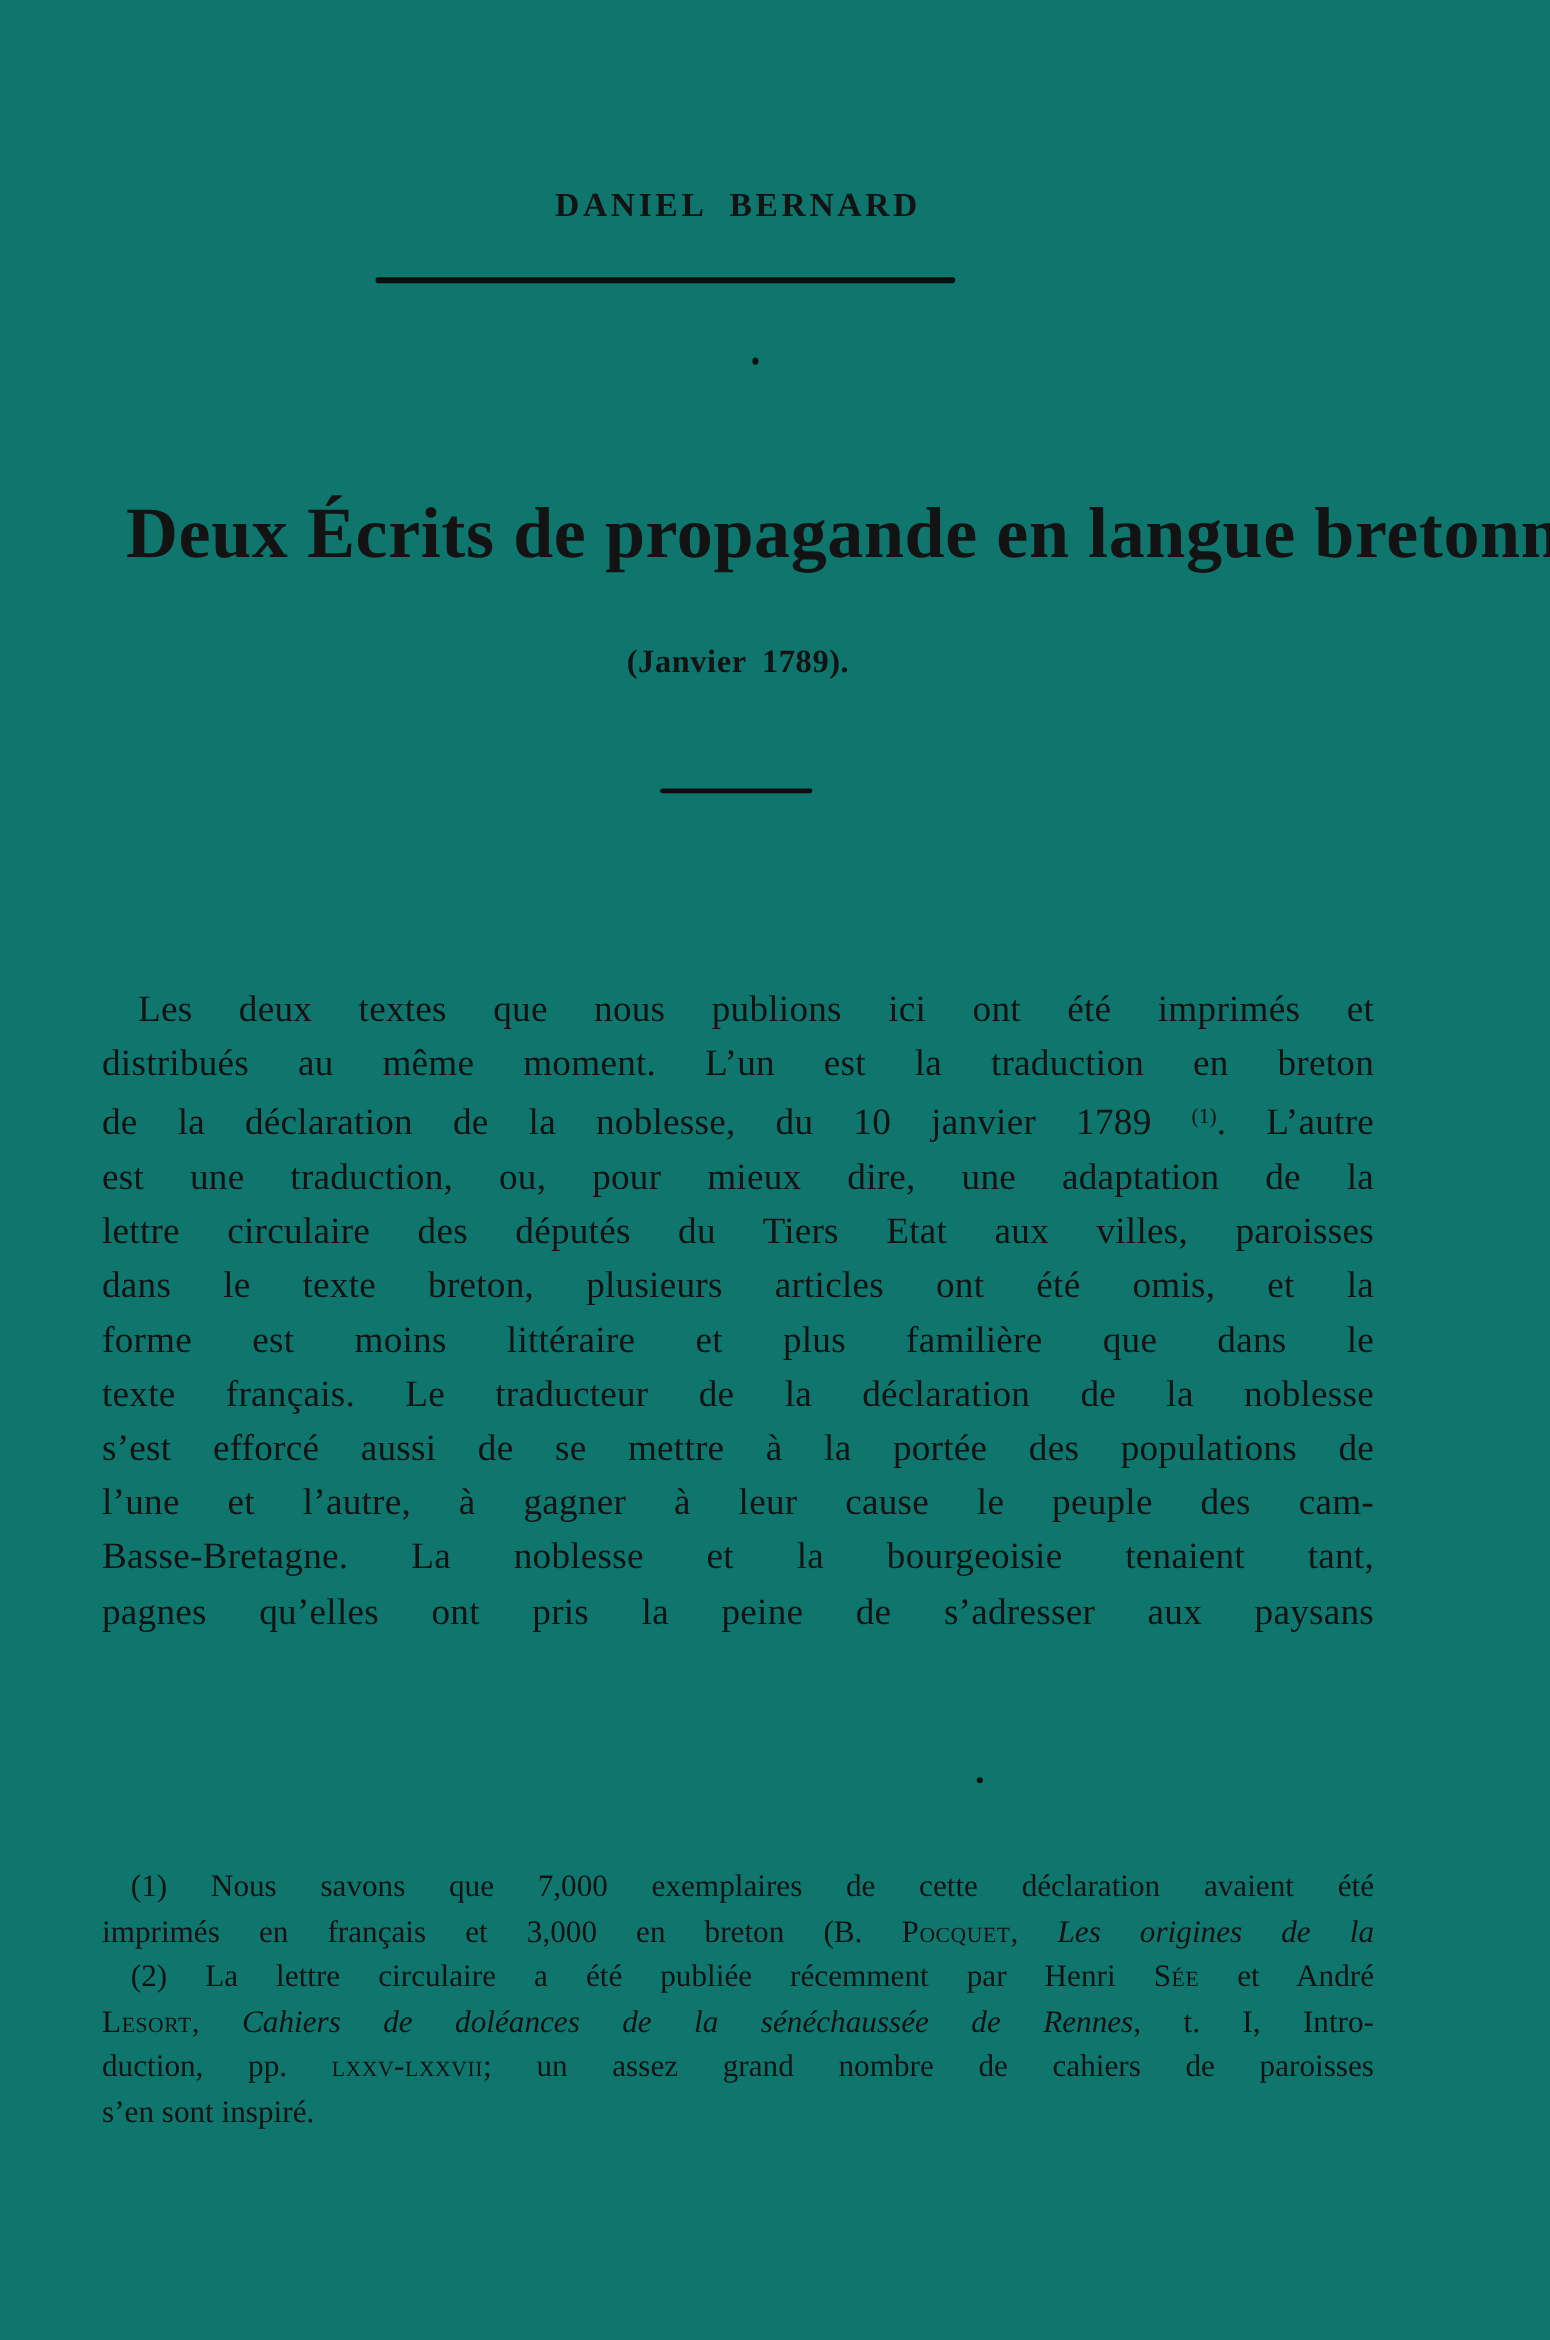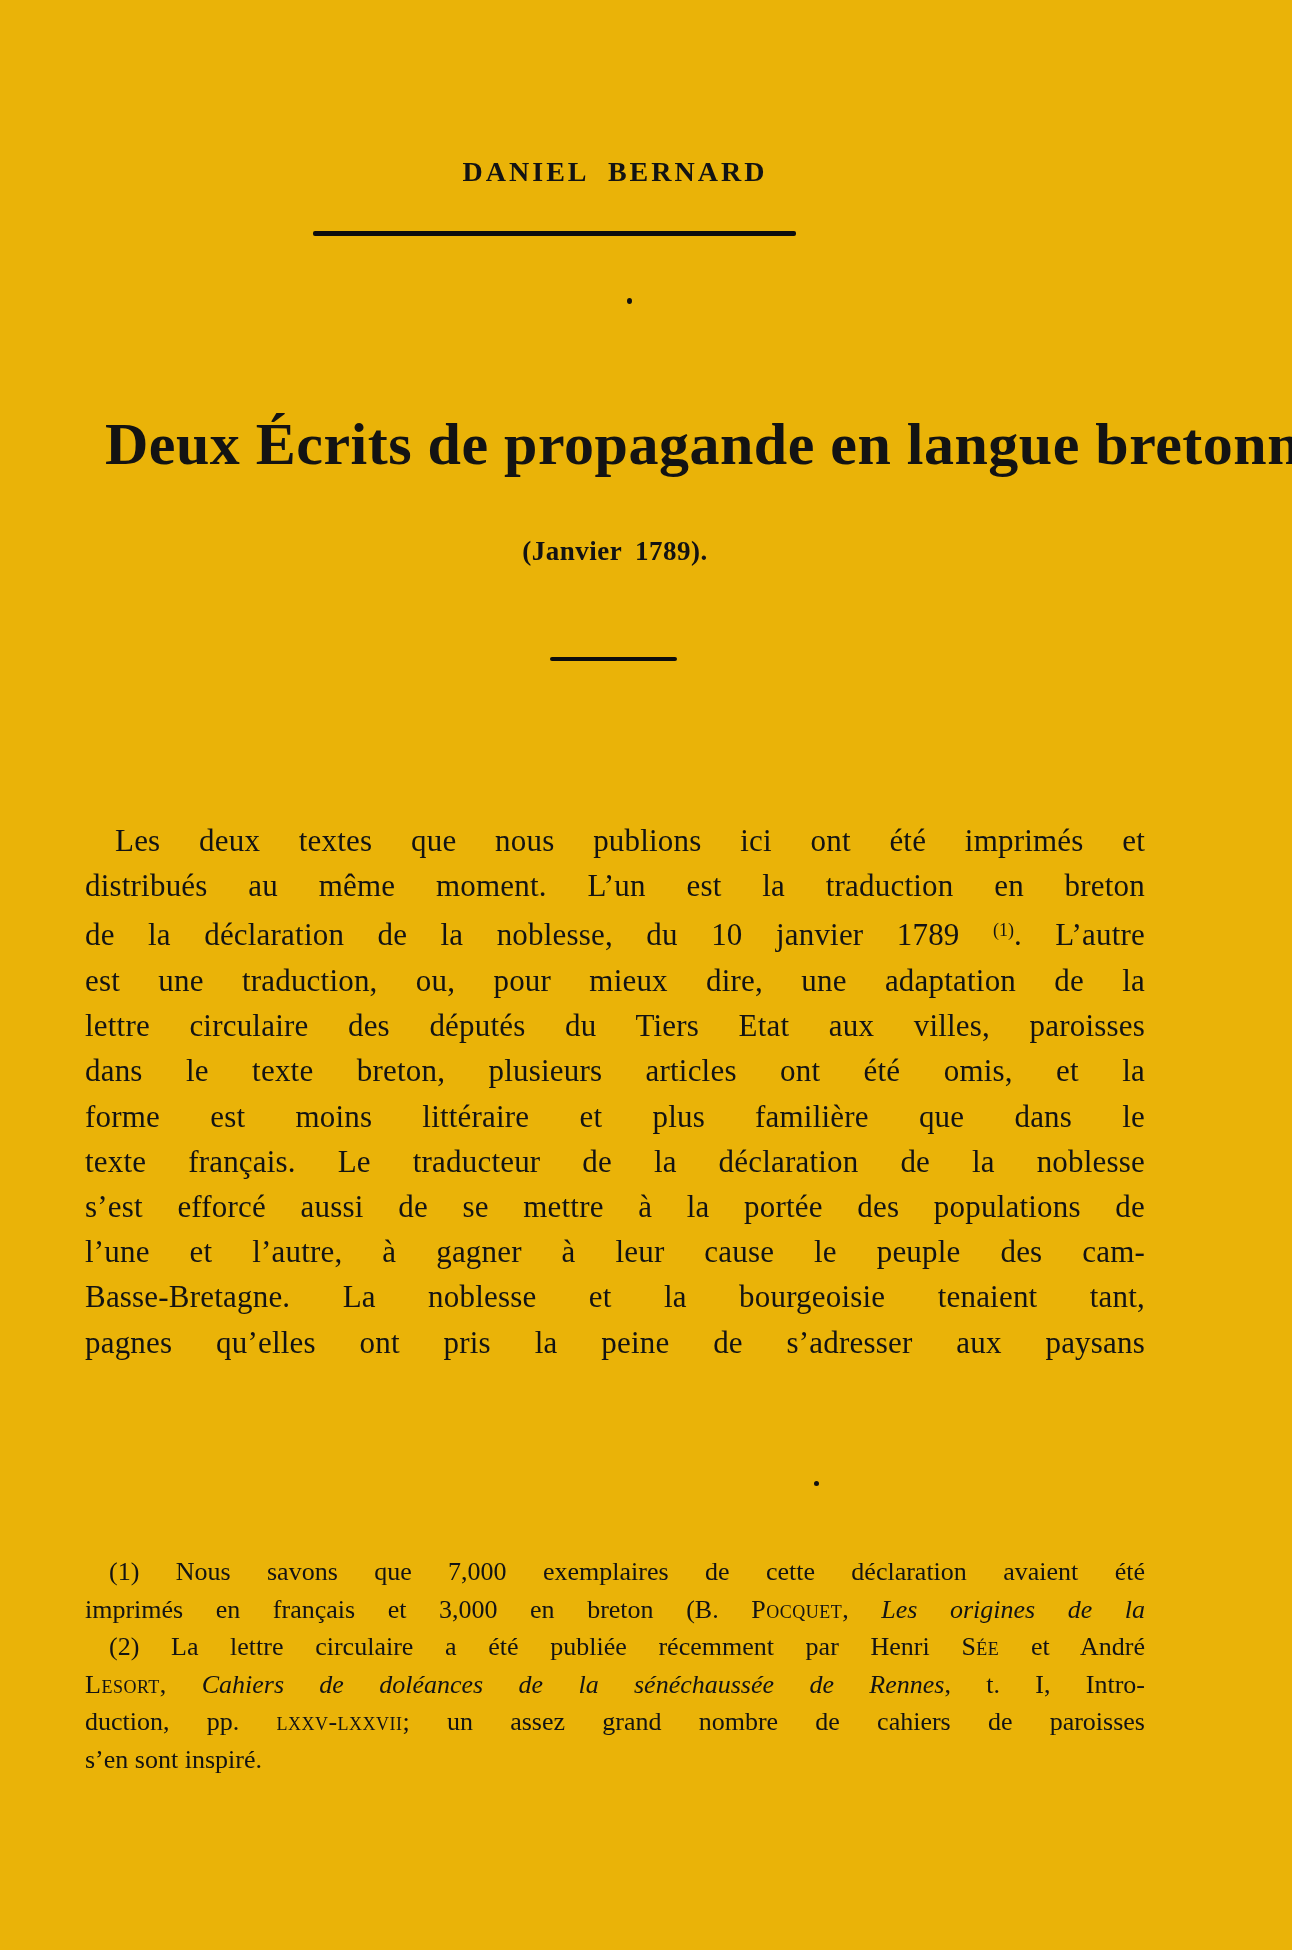--- a/index.html
+++ b/index.html
@@ -1,19 +1,19 @@
 <!DOCTYPE html>
 <html><head>
 <meta charset="utf-8">
 <style>
   html,body{margin:0;padding:0;background:#ffffff;}
   #page{
     position:relative;
     width:1292px;height:1950px;
-    background:#eab308;
+    background:#0f766e;
     color:#131313;
     font-family:"Liberation Serif", serif;
     overflow:hidden;
   }
   #content{
     position:absolute;
     left:85px;top:0;width:1060px;height:100%;
   }
   .author{
     position:absolute;top:156px;left:0;width:100%;

